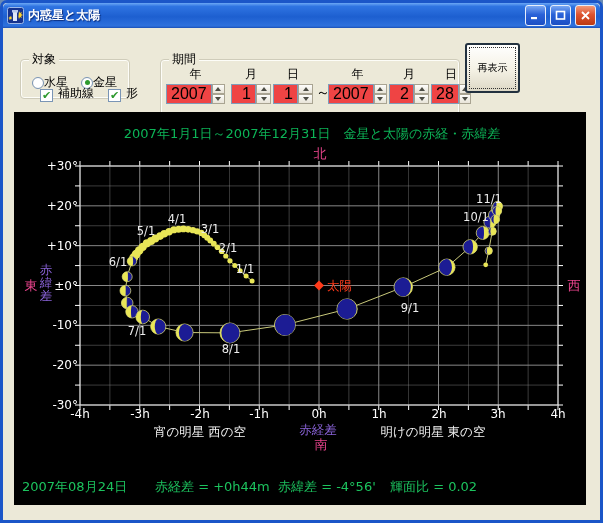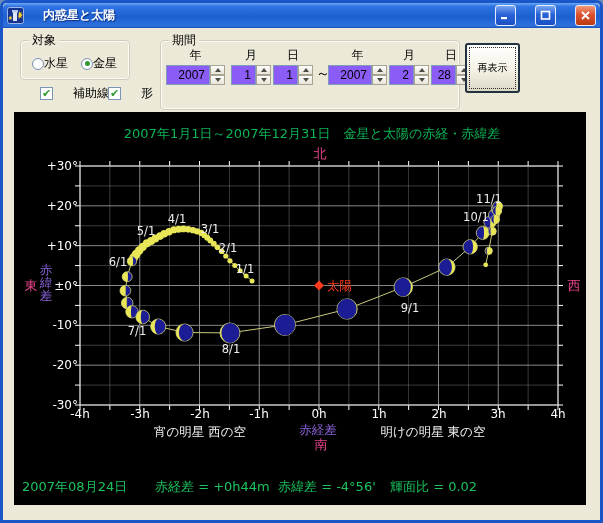--- a/index.html
+++ b/index.html
@@ -1,48 +1,48 @@
 <!DOCTYPE html>
 <html><head>
 <meta charset="utf-8">
 <style>
   html,body{margin:0;padding:0;background:#6a8bb5;font-family:"Liberation Sans","DejaVu Sans",sans-serif;}
   .window{position:relative;width:603px;height:523px;box-sizing:border-box;border:3px solid #1b56c8;
           border-radius:7px 7px 0 0;background:#ece9d8;overflow:hidden;}
   
-  .titlebar{height:25px;display:flex;align-items:center;gap:19px;padding:0 4px;
+  .titlebar{height:25px;display:flex;align-items:center;gap:4px;padding:0 4px;
             background:linear-gradient(180deg,#6ba7f5 0%,#2f74e2 14%,#1d5fd0 55%,#2e71dd 92%,#1a4fb5 100%);
             border-radius:5px 5px 0 0;}
   .app-icon{width:17px;height:17px;flex:0 0 auto;}
   .title-text{flex:1;color:#fff;font-weight:bold;font-size:12px;text-shadow:1px 1px 1px #0b2c7a;
               white-space:nowrap;overflow:hidden;}
   .win-btn{width:21px;height:21px;border-radius:3px;border:1px solid #e7eefb;display:flex;align-items:center;
            justify-content:center;box-sizing:border-box;}
   .win-btn.min,.win-btn.max{background:linear-gradient(180deg,#79a7f2,#2a62d8 45%,#1c4fc4);}
   .win-btn.close{background:linear-gradient(180deg,#f29a78,#dd5330 45%,#bb3a12);}
   
   .controls{position:relative;height:84px;background:#ece9d8;font-size:12px;color:#000;}
   .groupbox{position:absolute;border:1px solid #cfccba;border-radius:4px;box-sizing:border-box;
-            box-shadow:inset 0 0 0 1px #fdfdf8;}
+            box-shadow:inset 0 0 0 1px #fdfdf8;margin-top:19px;}
   .group-label{position:absolute;top:-8px;left:8px;background:#ece9d8;padding:0 3px;font-size:12px;line-height:14px;}
   .g-target{left:17px;top:12px;width:110px;height:40px;}
   .g-period{left:157px;top:12px;width:300px;height:70px;}
   .radio-row{position:absolute;display:flex;align-items:center;gap:0;cursor:default;}
   .radio{width:12px;height:12px;border-radius:50%;background:radial-gradient(#fff 60%,#e4e2d6);
          border:1px solid #7a95b5;box-sizing:border-box;display:flex;}
   .radio.on::after{content:"";width:5px;height:5px;border-radius:50%;background:#2f9a2f;margin:auto;}
-  .check-row{position:absolute;display:flex;align-items:center;gap:20px;cursor:default;padding-left:12px;}
+  .check-row{position:absolute;display:flex;align-items:flex-end;gap:5px;cursor:default;padding-left:12px;}
   .checkbox{width:13px;height:13px;background:#fff;border:1px solid #7a95b5;box-sizing:border-box;
             display:flex;align-items:center;justify-content:center;font-size:11px;color:#2f9a2f;}
   .checkbox.on::after{content:"✔";font-weight:bold;line-height:1;}
   .spin-field{position:absolute;width:64px;}
   .spin-field .f-label{display:block;text-align:center;margin-bottom:1px;}
   .spin-wrap{display:flex;height:20px;}
-  .spin-box{background:#8b5cf6;border:1px solid #7f9db9;box-sizing:border-box;flex:1;display:flex;
-            align-items:center;justify-content:flex-end;padding:0 4px;font-size:12px;}
+  .spin-box{background:#ef4444;border:1px solid #7f9db9;box-sizing:border-box;flex:1;display:flex;
+            align-items:center;justify-content:flex-end;padding:0 4px;font-size:16px;}
   .spin-arrows{width:15px;display:flex;flex-direction:column;}
   .spin-btn{flex:1;background:linear-gradient(180deg,#fdfdfb,#e8e4d8);border:1px solid #a9a492;
             box-sizing:border-box;display:flex;align-items:center;justify-content:center;padding:0;}
   .tri-up{width:0;height:0;border-left:3px solid transparent;border-right:3px solid transparent;
           border-bottom:4px solid #4c4c44;}
   .tri-dn{width:0;height:0;border-left:3px solid transparent;border-right:3px solid transparent;
           border-top:4px solid #4c4c44;}
   .tilde{position:absolute;left:306px;top:36px;font-size:14px;}
   .xp-btn{position:absolute;background:linear-gradient(180deg,#ffffff,#f4f1e4 55%,#ddd8c6);
           border:1px solid #8a867a;border-radius:3px;font-size:10px;color:#000;

